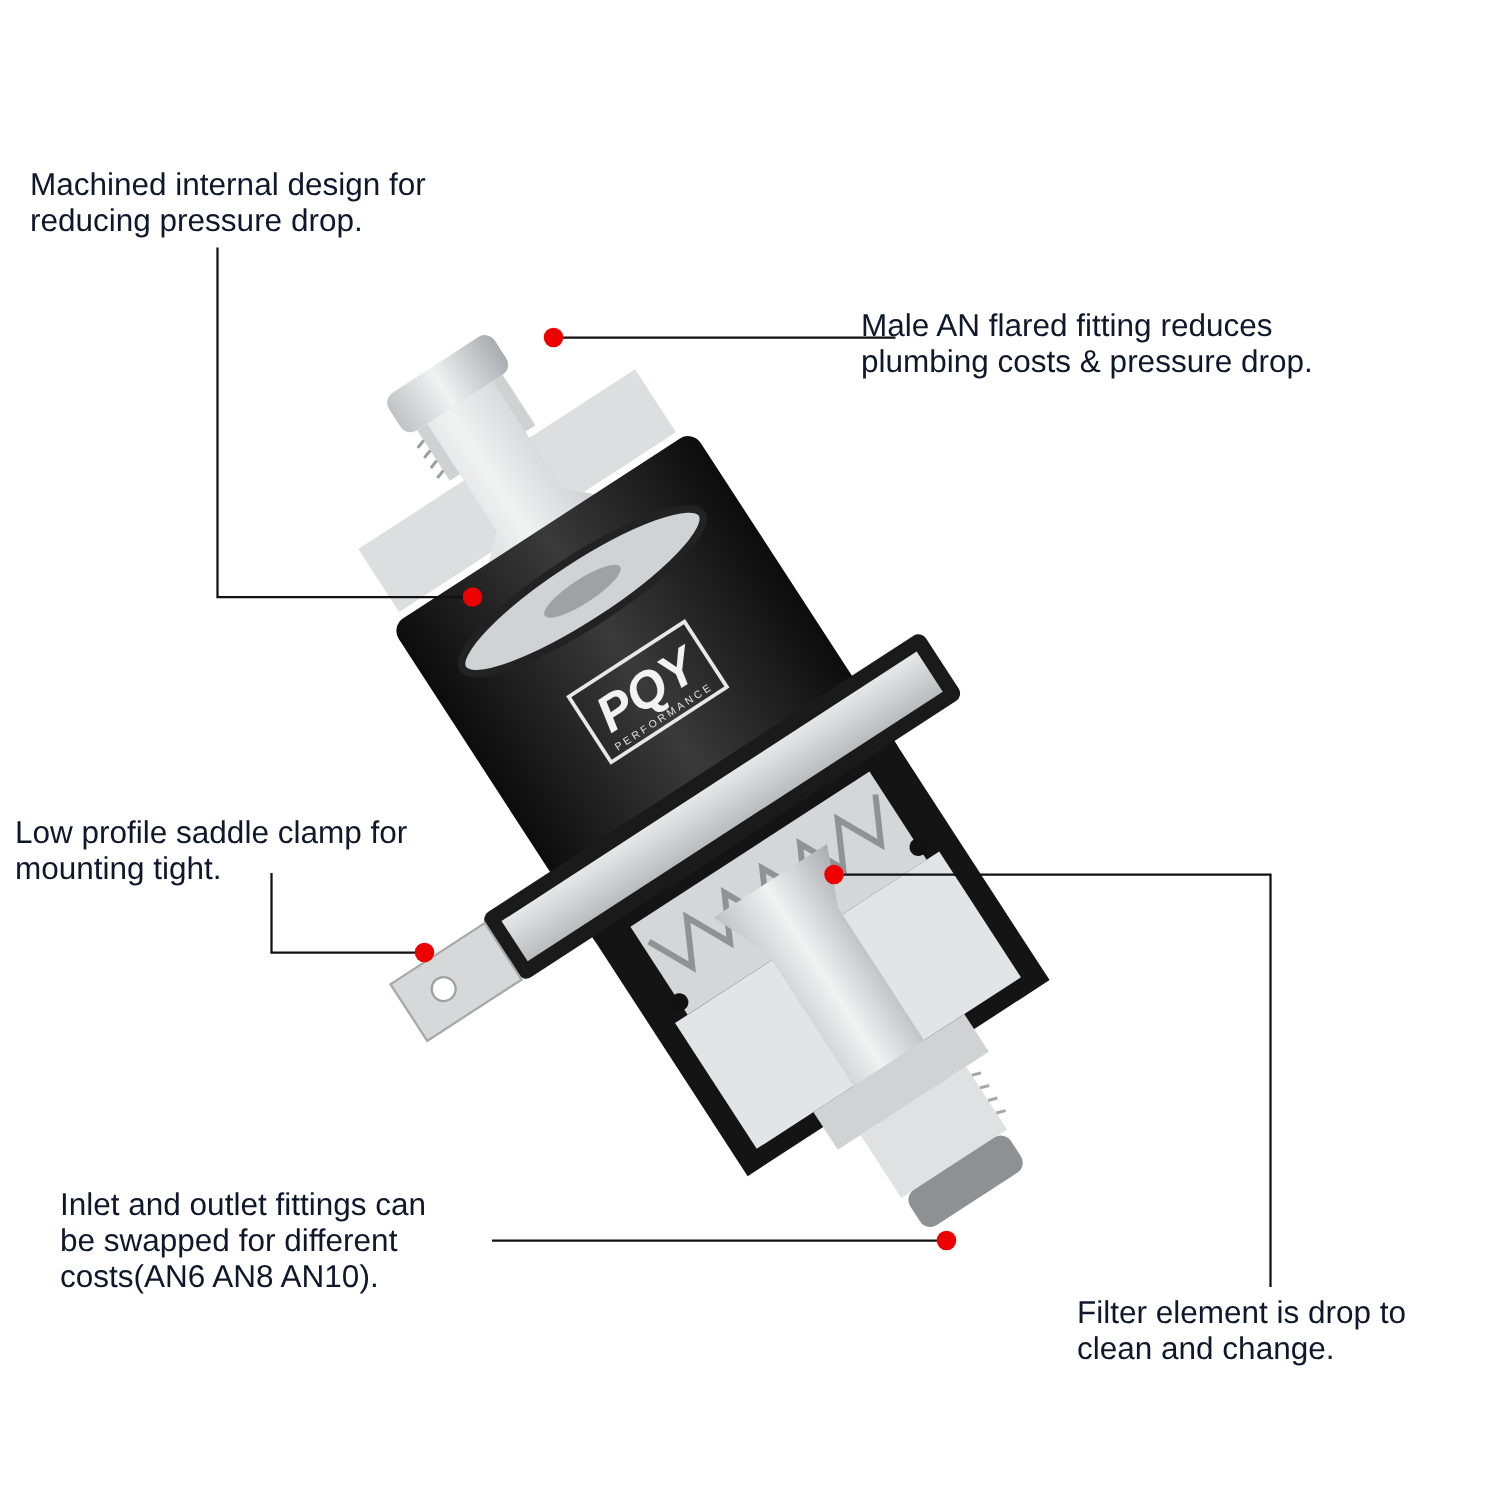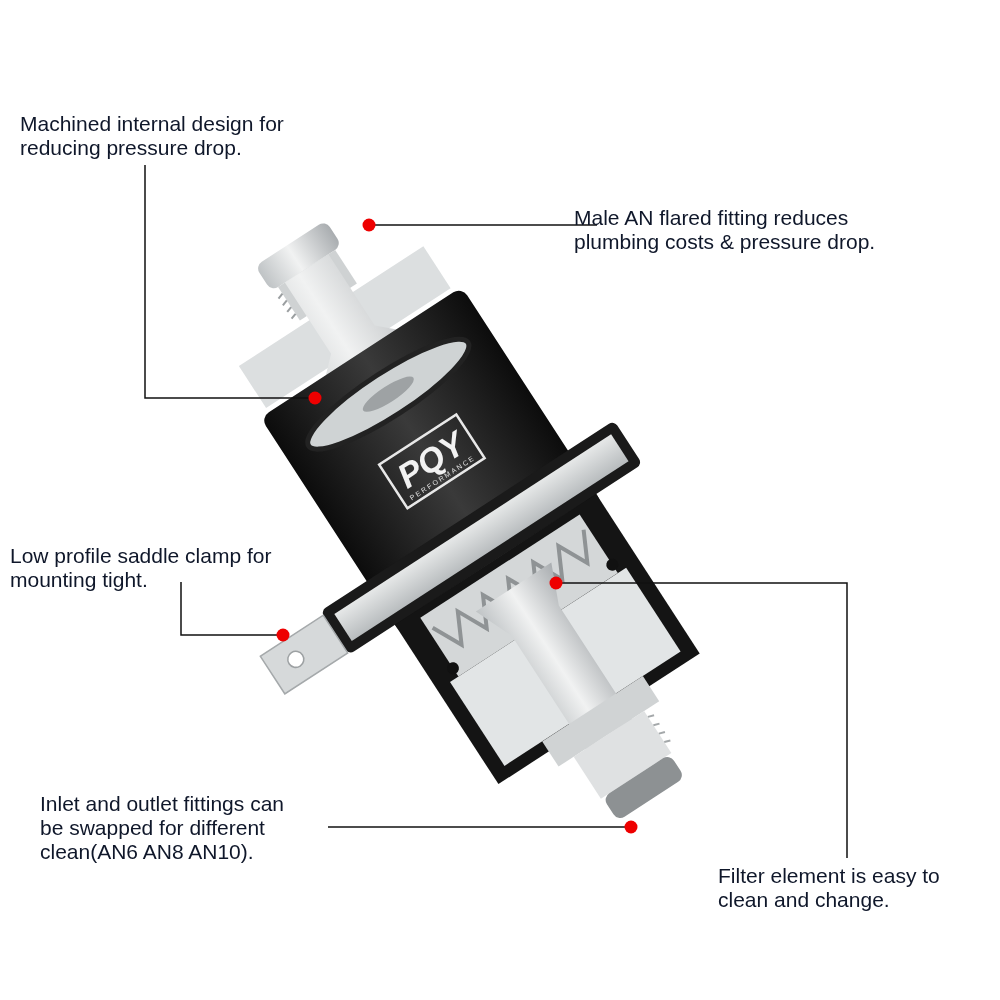--- a/index.html
+++ b/index.html
@@ -114,19 +114,19 @@
 
   <div class="callout-text" style="left:20px; top:112px; width:320px;">Machined internal design for
 reducing pressure drop.</div>
 
   <div class="callout-text" style="left:574px; top:206px; width:370px;">Male AN flared fitting reduces
 plumbing costs &amp; pressure drop.</div>
 
   <div class="callout-text" style="left:10px; top:528px; width:315px;margin-top:16px;">Low profile saddle clamp for
 mounting tight.</div>
 
-  <div class="callout-text" style="left:718px; top:864px; width:270px;">Filter element is easy to
+  <div class="callout-text" style="left:718px; top:864px; width:270px;">Filter element is drop to
 clean and change.</div>
 
   <div class="callout-text" style="left:40px; top:792px; width:298px;">Inlet and outlet fittings can
 be swapped for different
-clean(AN6 AN8 AN10).</div>
+costs(AN6 AN8 AN10).</div>
 </div>
 
 </body></html>

